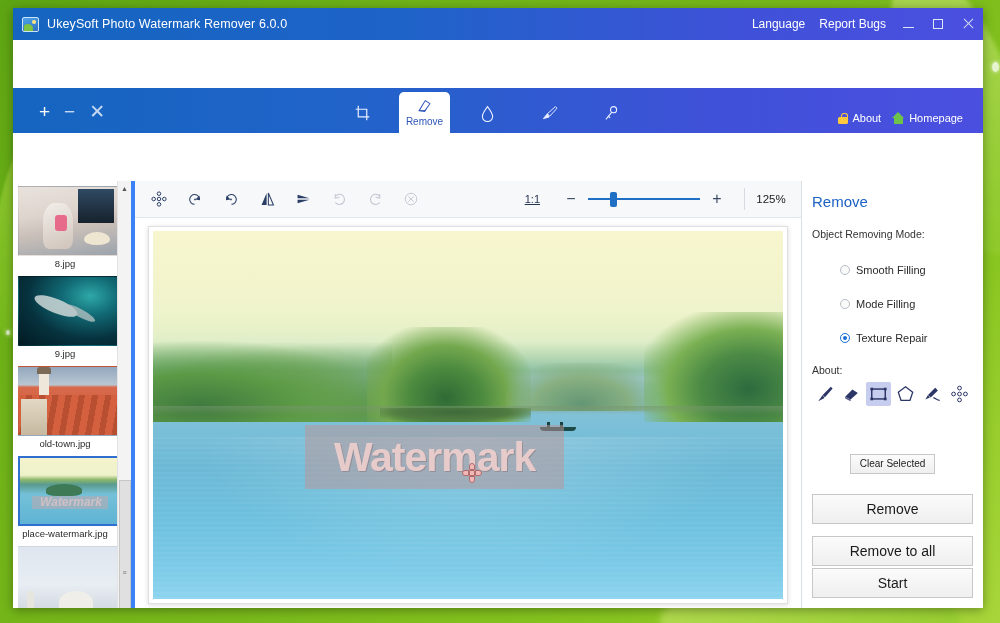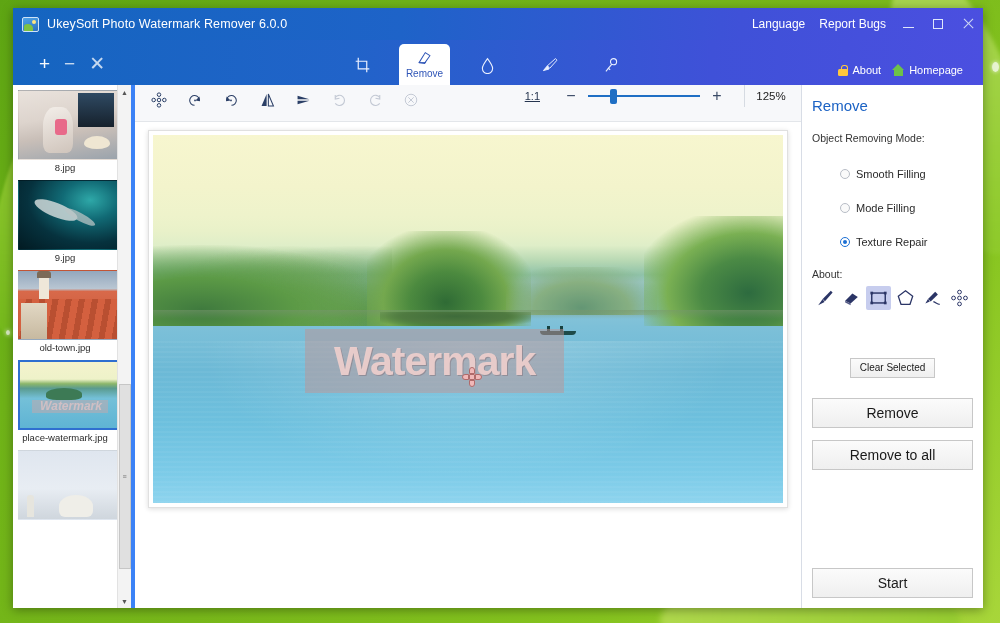--- a/index.html
+++ b/index.html
@@ -18,20 +18,21 @@
 
   
   #app-window {
     position: absolute;
     left: 13px; top: 8px;
     width: 970px; height: 600px;
     background: #ffffff;
     box-shadow: 0 2px 10px rgba(0,0,0,.35);
     display: flex; flex-direction: column;
     overflow: hidden;
+    gap: 48px;
   }
 
   
   .titlebar {
     height: 32px;
     background: linear-gradient(90deg,#1565c0 0%,#1e63c8 40%,#3f51d8 75%,#4b4fe0 100%);
     display: flex; align-items: center; color: #fff;
     padding: 0 0 0 9px; flex: none;
   }
   .app-icon {
@@ -131,21 +132,21 @@
   .sb-arrow { width:14px; height:14px; display:flex; align-items:center; justify-content:center;
               font-size:7px; color:#555; flex:none; }
   .sb-track { flex:1; width:14px; position:relative; }
   .sb-thumb { position:absolute; left:1px; width:12px; background:#e0e0e0; border:1px solid #c6c6c6;
               top:285px; height:185px; display:flex; align-items:center; justify-content:center;
               font-size:7px; color:#777; }
 
   
   .canvas-col { flex:1; min-width:0; display:flex; flex-direction:column; background:#fff; }
   .canvas-toolbar { height:37px; flex:none; background:#f7f8fa; border-bottom:1px solid #e3e6ea;
-                    display:flex; align-items:flex-start; padding:0 6px; }
+                    display:flex; align-items:center; padding:0 6px; }
   .ct-btn { width:36px; height:30px; display:flex; align-items:center; justify-content:center;
             color:#2b3f66; cursor:pointer; }
   .ct-btn.disabled { color:#c3c9d4; cursor:default; }
   .ct-right { margin-left:auto; display:flex; align-items:center; gap:0; }
   .ct-11 { font-size:11px; color:#26354f; padding:0 14px; text-decoration:underline; cursor:pointer;}
   .ct-minus, .ct-plus { width:34px; text-align:center; font-size:16px; color:#3a4a66; cursor:pointer; line-height:1;}
   .ct-minus { font-weight:300; }
   .zoom-slider { width:112px; height:18px; position:relative; display:flex; align-items:center; }
   .zs-track { width:100%; height:2px; background:#1f6fc4; }
   .zs-knob { position:absolute; left:22px; width:7px; height:15px; background:#1f6fc4; border-radius:2px; cursor:pointer;}

